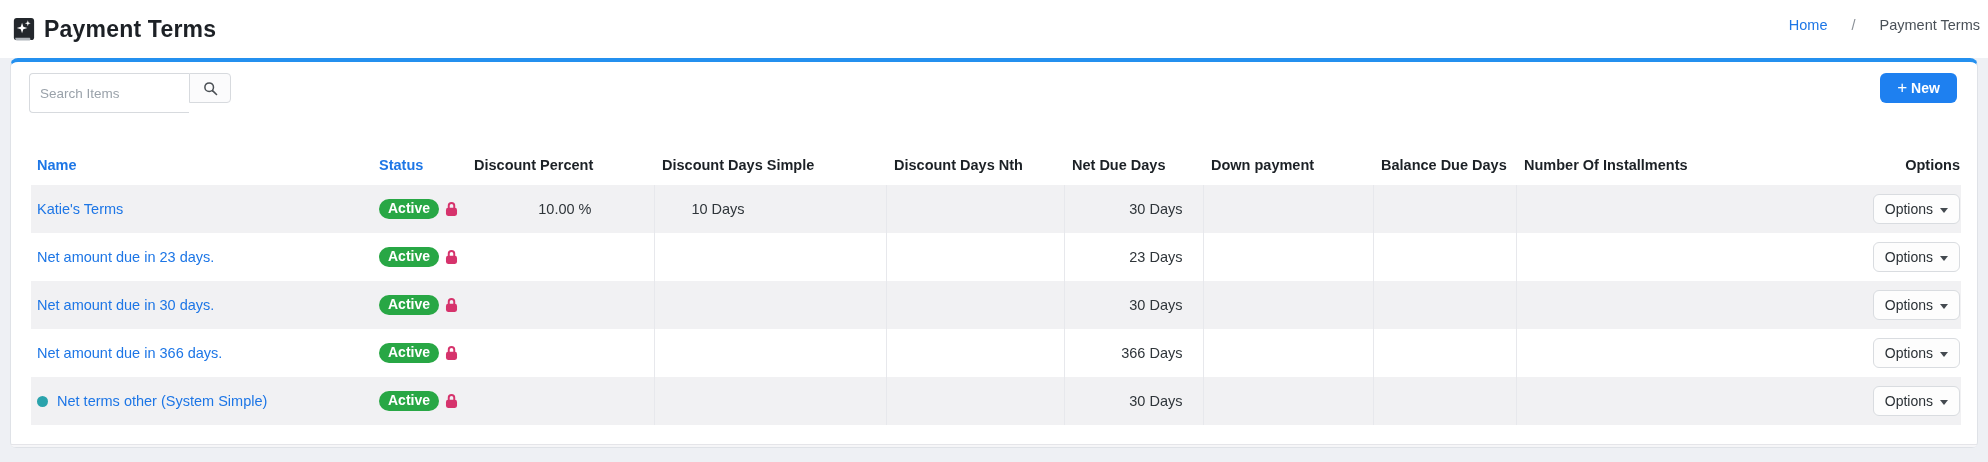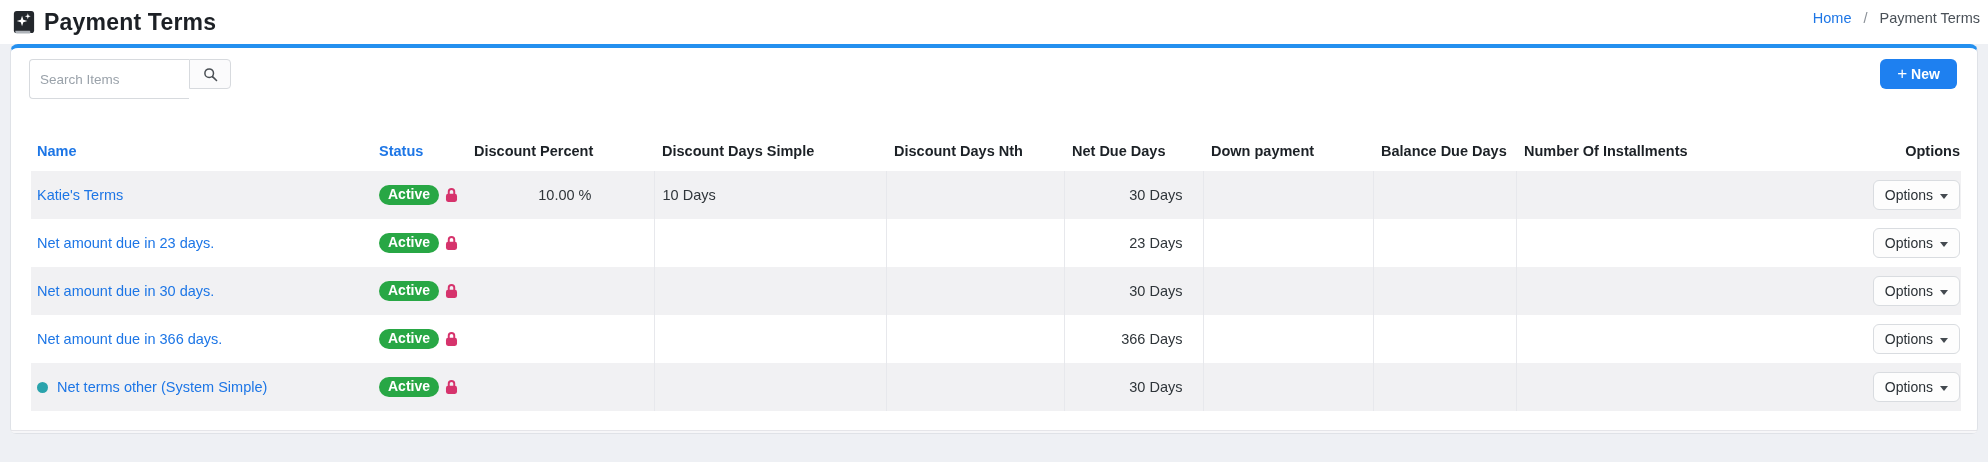--- a/index.html
+++ b/index.html
@@ -15,28 +15,28 @@
   body{
     font-family:"Liberation Sans",sans-serif;
     background:#eef0f4;
     width:1988px;
     height:462px;
     overflow:hidden;
     color:#2b3136;
   }
   
   .topbar{
-    height:44px;background:#ffffff;
+    height:58px;background:#ffffff;
     display:flex;align-items:center;justify-content:space-between;
     padding:0 6px 0 10px;
   }
   .title-wrap{display:flex;align-items:center;gap:7px;}
   .book-icon{width:27px;height:27px;display:block;}
   .page-title{font-size:23px;font-weight:600;color:#1c2025;letter-spacing:.2px;}
-  .breadcrumb{display:flex;align-items:center;gap:12px;font-size:14.5px;padding-right:2px;margin-top:-8px;}
+  .breadcrumb{display:flex;align-items:center;gap:24px;font-size:14.5px;padding-right:2px;margin-top:-8px;}
   .breadcrumb a{color:var(--accent-blue);text-decoration:none;}
   .crumb-sep{color:#8a9097;}
   .crumb-current{color:#4a5158;}
   
   .card{
     margin:0 10px 19px 10px;
     background:#ffffff;
     border:1px solid #dfe2e7;
     border-top:4px solid var(--card-top-border);
     border-radius:8px 8px 6px 6px;
@@ -78,21 +78,21 @@
   table{border-collapse:collapse;table-layout:fixed;width:1930px;}
   th,td{padding:9px 8px;font-size:14.5px;text-align:left;overflow:hidden;white-space:nowrap;}
   th{color:#1c2126;font-weight:700;line-height:22px;vertical-align:bottom;}
   th.sort-link{color:var(--accent-blue);cursor:pointer;}
   td{line-height:23px;color:#2f353a;margin-top:16px;}
   tbody tr:nth-child(odd){background:#f1f1f3;}
   td.bordered{border-left:1px solid #e7e8ec;}
   .cell-name,.th-name{padding-left:6px;}
   .cell-status,.th-status{padding-left:0;}
   .cell-discount_percent{text-align:right;padding-right:62px;}
-  .cell-discount_days_simple{text-align:left;padding-right:112px;}
+  .cell-discount_days_simple{text-align:center;padding-right:112px;}
   .cell-net_due_days{text-align:right;padding-right:20px;}
   .th-options,.cell-options{text-align:right;padding-right:1px;}
   .name-link{color:var(--accent-blue);text-decoration:none;cursor:pointer;}
   .default-dot{
     display:none;width:11px;height:11px;border-radius:50%;
     background:var(--default-dot-teal);
     margin-right:5px;vertical-align:-1px;
   }
   .status-flex{display:flex;align-items:center;gap:6px;}
   .status-badge{

